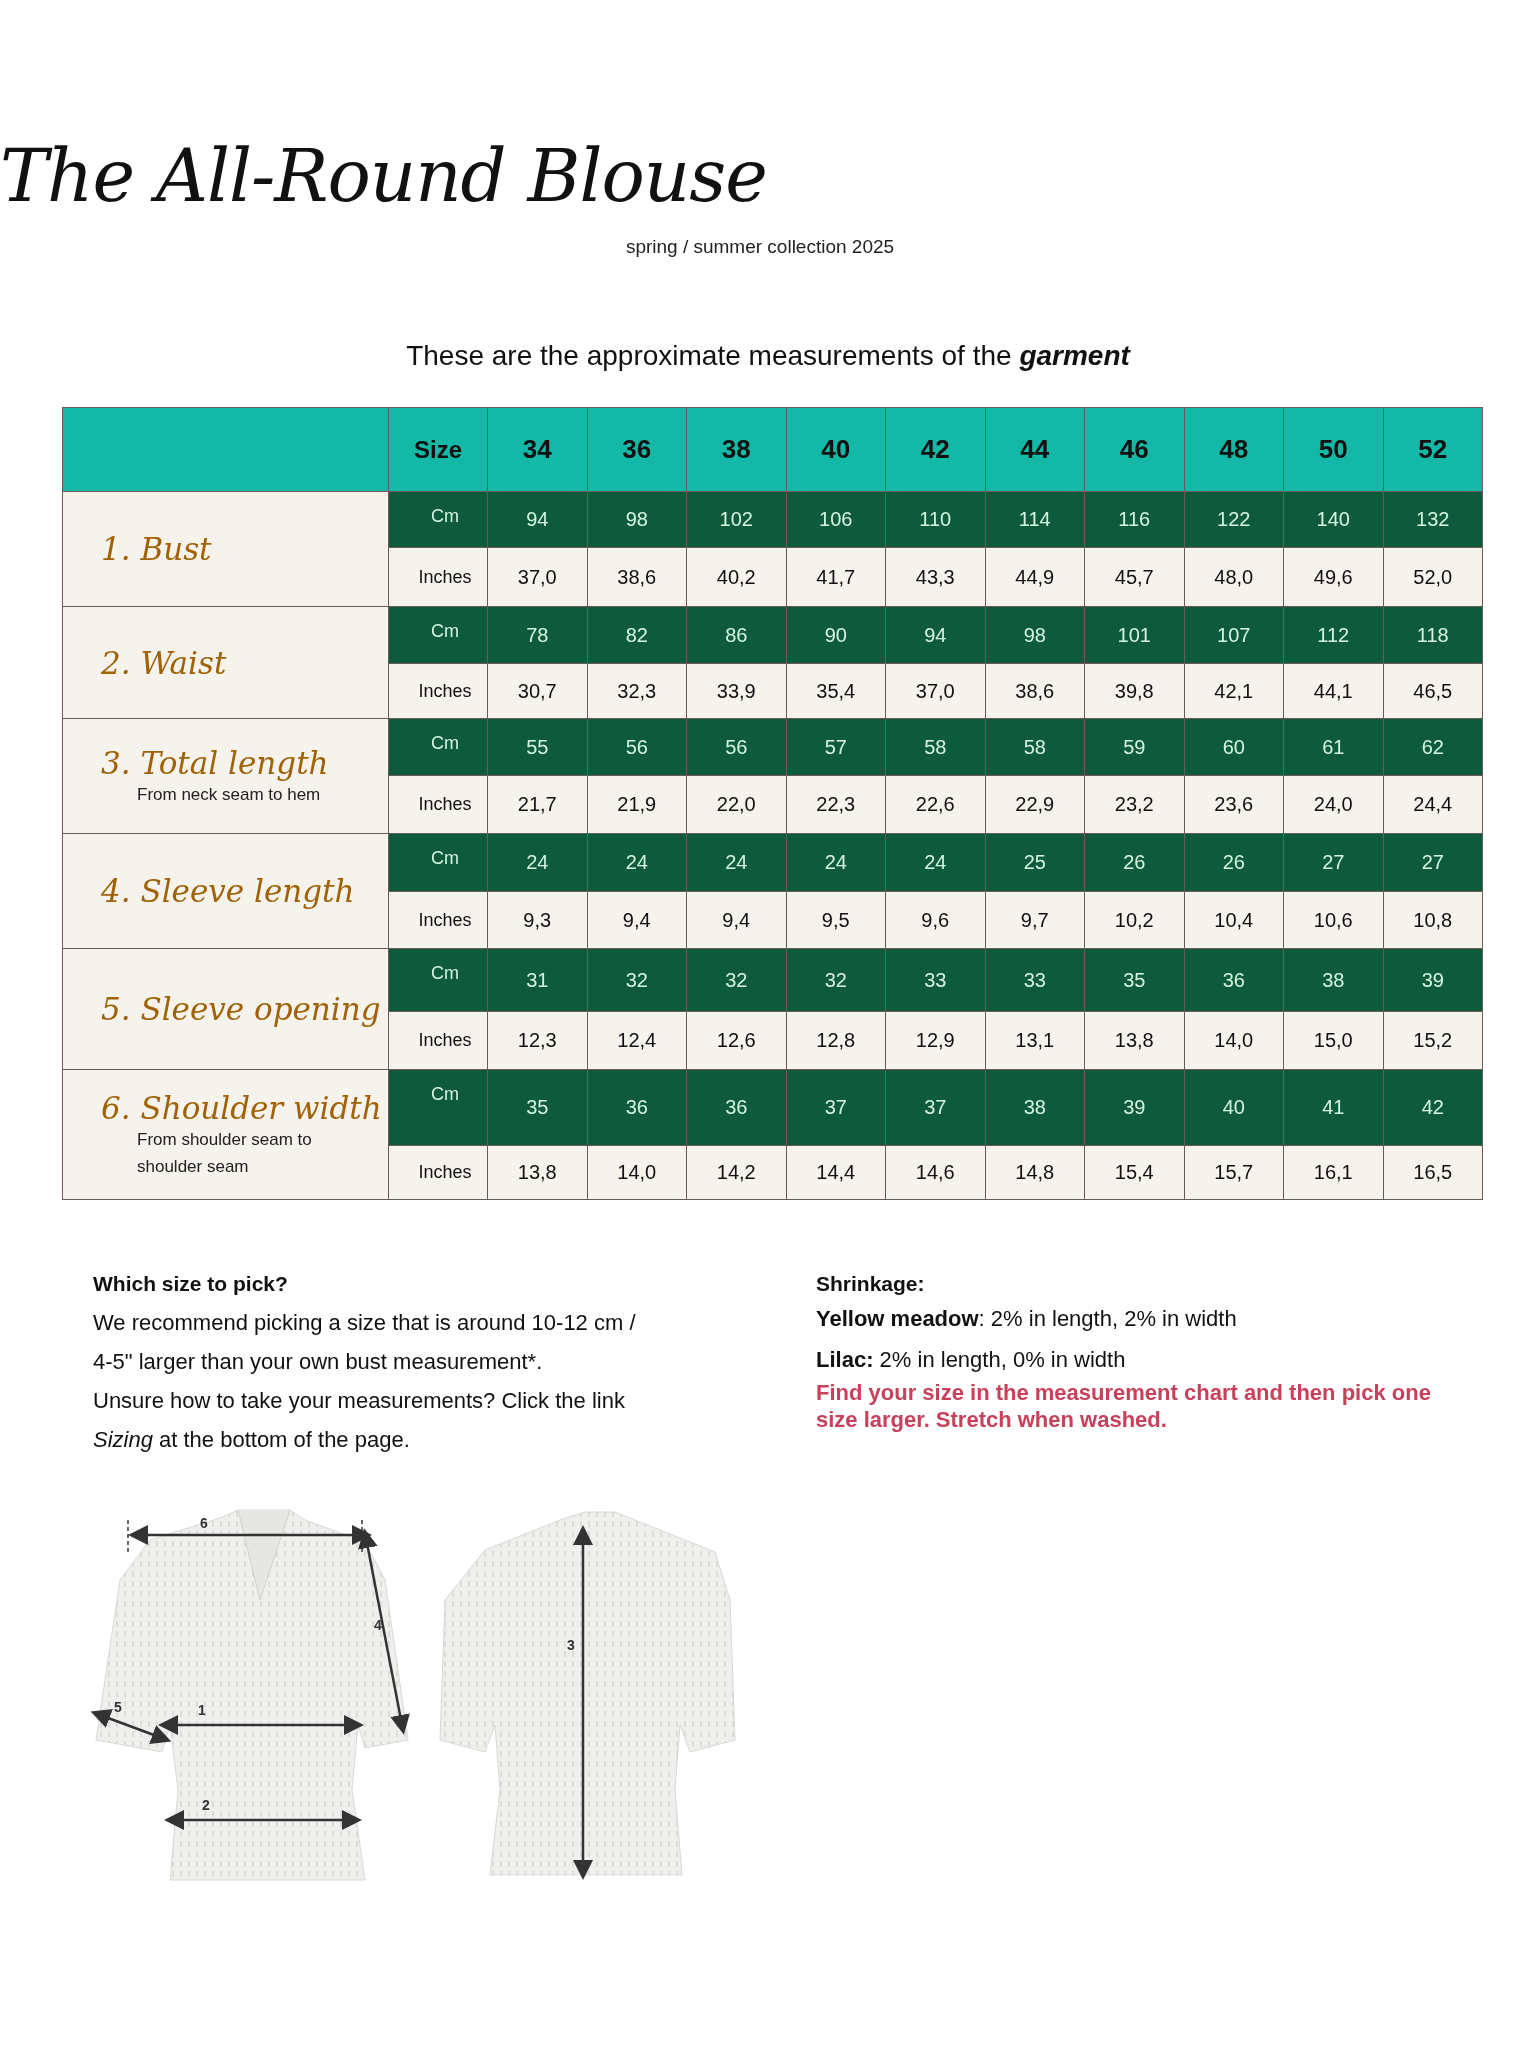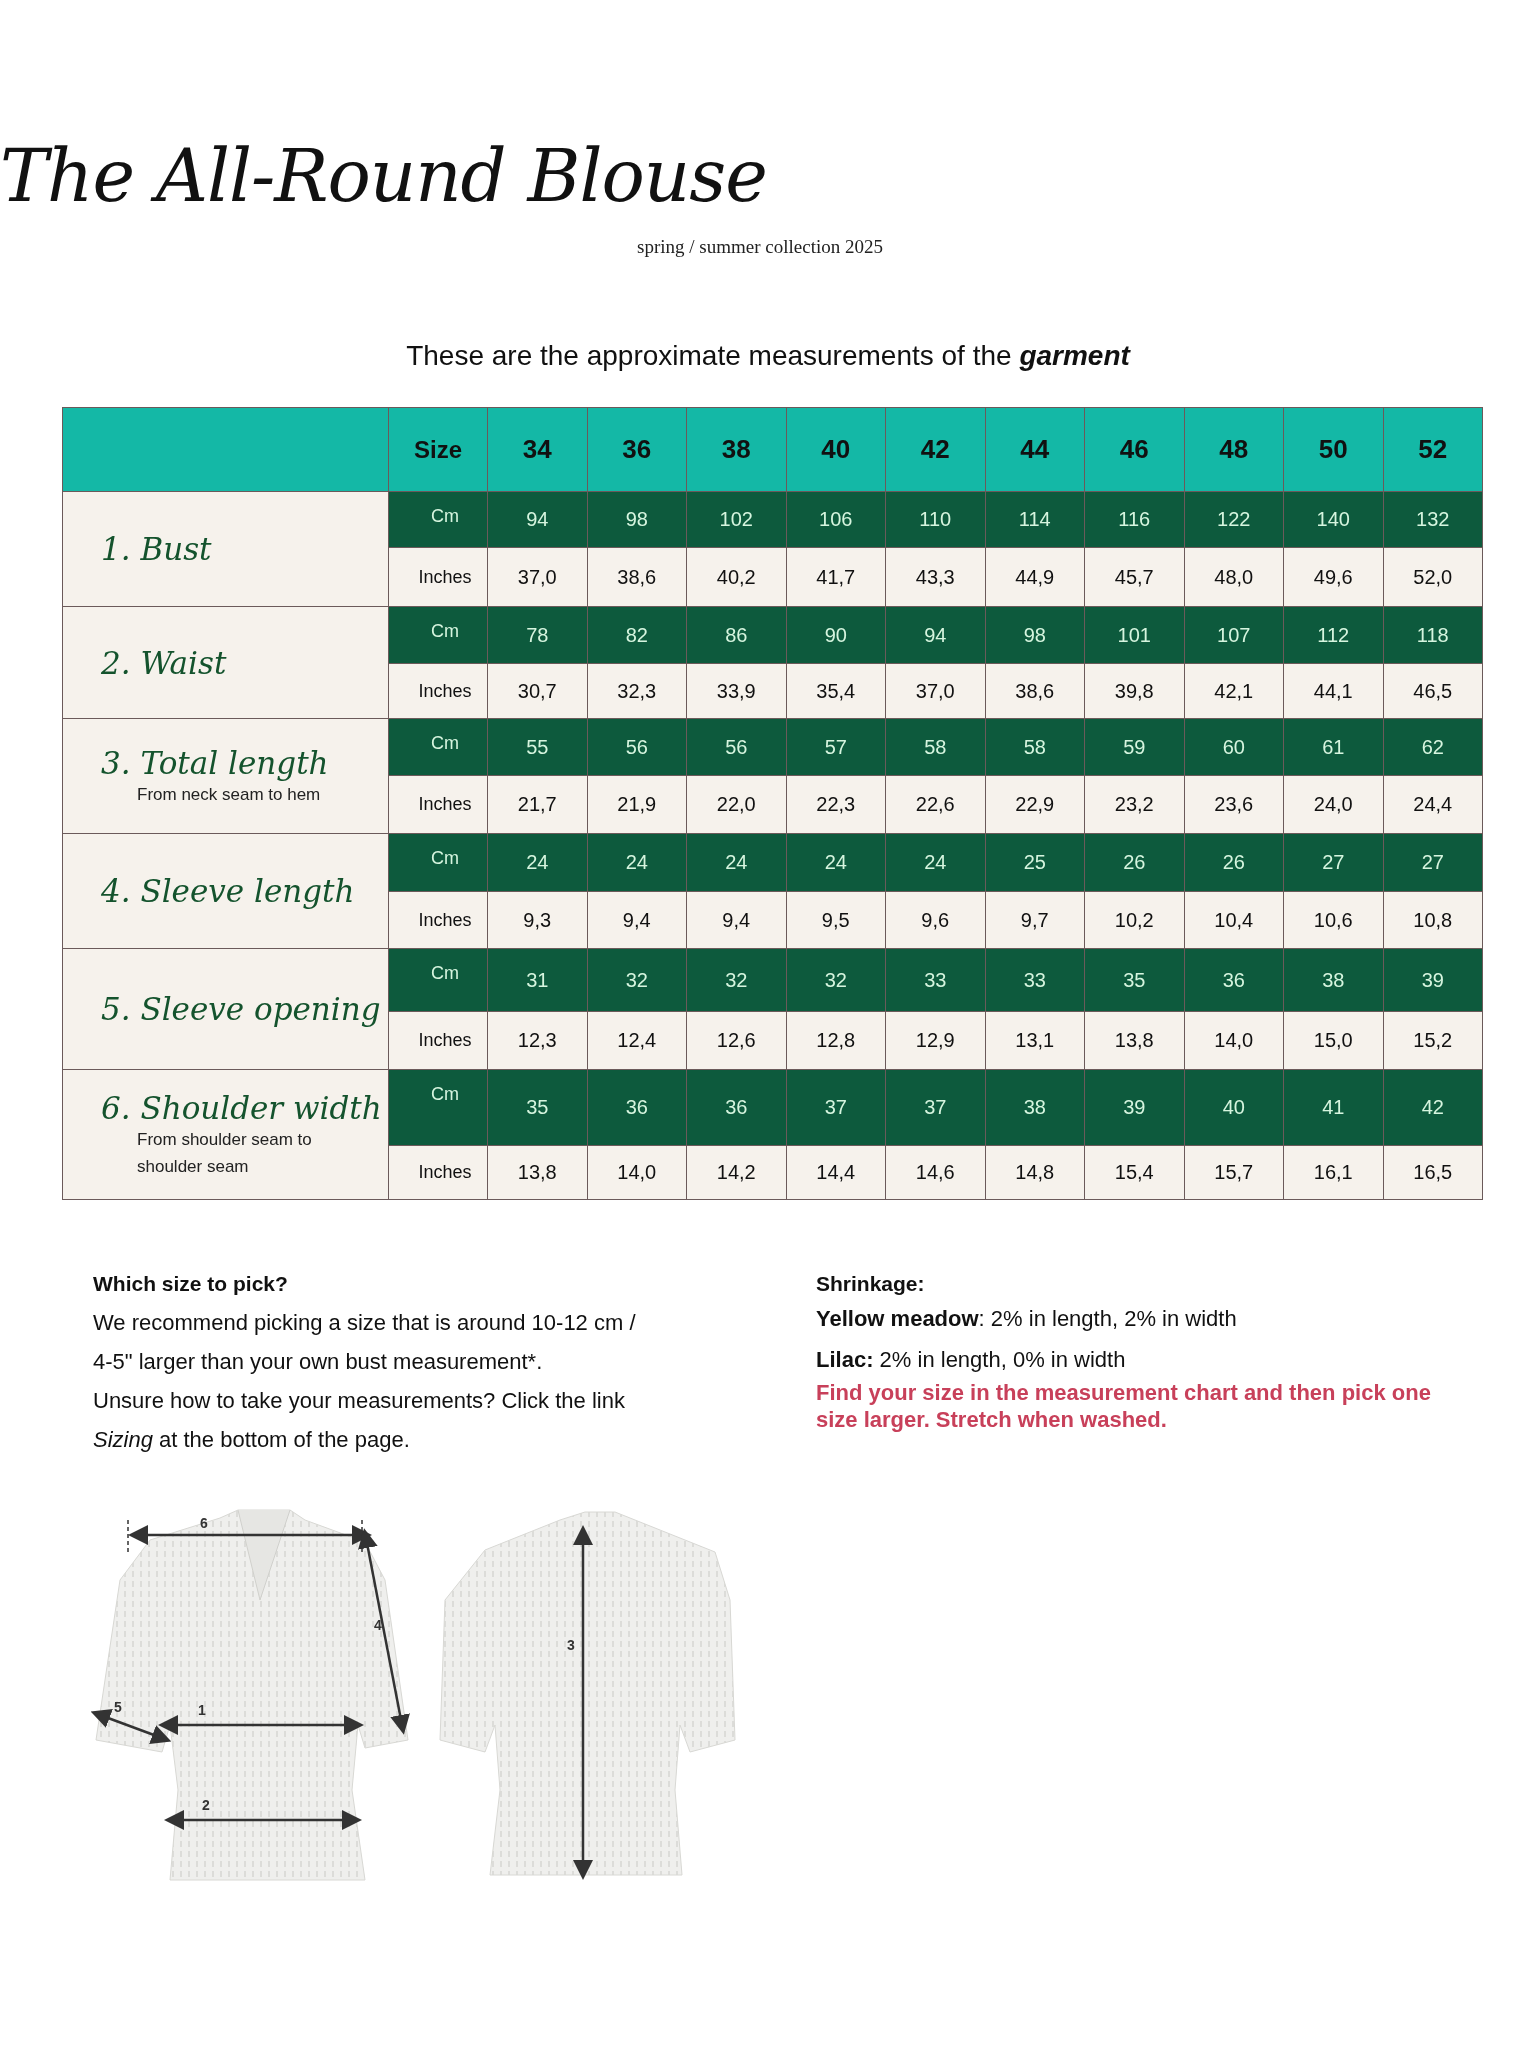--- a/index.html
+++ b/index.html
@@ -1,26 +1,26 @@
 <!DOCTYPE html>
 <html><head>
   <meta charset="utf-8">
   <style>
     html, body { margin:0; padding:0; background:#ffffff; }
     body { width:1536px; height:2048px; position:relative; overflow:hidden; font-family:"Liberation Sans", sans-serif; color:#111; }
     .title { position:absolute; left:0; width:1536px; top:128px; font-family:"DejaVu Serif", serif; font-style:italic; font-size:72px; letter-spacing:-1px; line-height:96px; color:#111; }
-    .subtitle { position:absolute; left:0; width:1520px; top:236px; text-align:center; font-size:19px; color:#222;font-family:Liberation Serif, serif; }
+    .subtitle { position:absolute; left:0; width:1520px; top:236px; text-align:center; font-size:19px; color:#222; }
     .intro { position:absolute; left:0; width:1536px; top:340px; text-align:center; font-size:28px; color:#111; }
     .intro b { font-style:italic; font-weight:bold; }
     table.size-chart { position:absolute; left:62px; top:407px; width:1421px; border-collapse:collapse; table-layout:fixed; }
     .size-chart td, .size-chart th { border:1.5px solid #6b5a5a; padding:0; text-align:center; vertical-align:middle; }
     .size-chart th { background:#14b8a6; height:83px; font-size:26px; font-weight:bold; color:#111; }
     .size-chart th.size-label { font-size:24px; }
     .size-chart td.measure { background:#f6f2ec; text-align:left; padding-left:38px; vertical-align:middle; }
-    .measure .mname { font-family:"DejaVu Serif", serif; font-style:italic; font-size:31px; color:#14532d; display:block; }
+    .measure .mname { font-family:"DejaVu Serif", serif; font-style:italic; font-size:31px; color:#a16207; display:block; }
     .measure .mnote { font-size:17px; color:#222; display:block; padding-left:36px; line-height:27px; }
     tr.cm td.unit, tr.cm td.val { background:#0d5a3d; color:#d6f5df; }
     tr.in td.unit, tr.in td.val { background:#f6f2ec; color:#111; }
     td.unit { text-align:center; padding-left:14px !important; font-size:18px; }
     tr.cm td.unit { vertical-align:top; padding-top:14px; }
     td.val { font-size:20px; }
     .which { position:absolute; left:93px; top:1264px; width:640px; font-size:22px; line-height:39px; color:#111; }
     .which .h { font-weight:bold; font-size:21px; }
     .shrink { position:absolute; left:816px; top:1264px; width:660px; font-size:22px; color:#111; }
     .shrink .h { font-weight:bold; font-size:21px; line-height:39px; }

